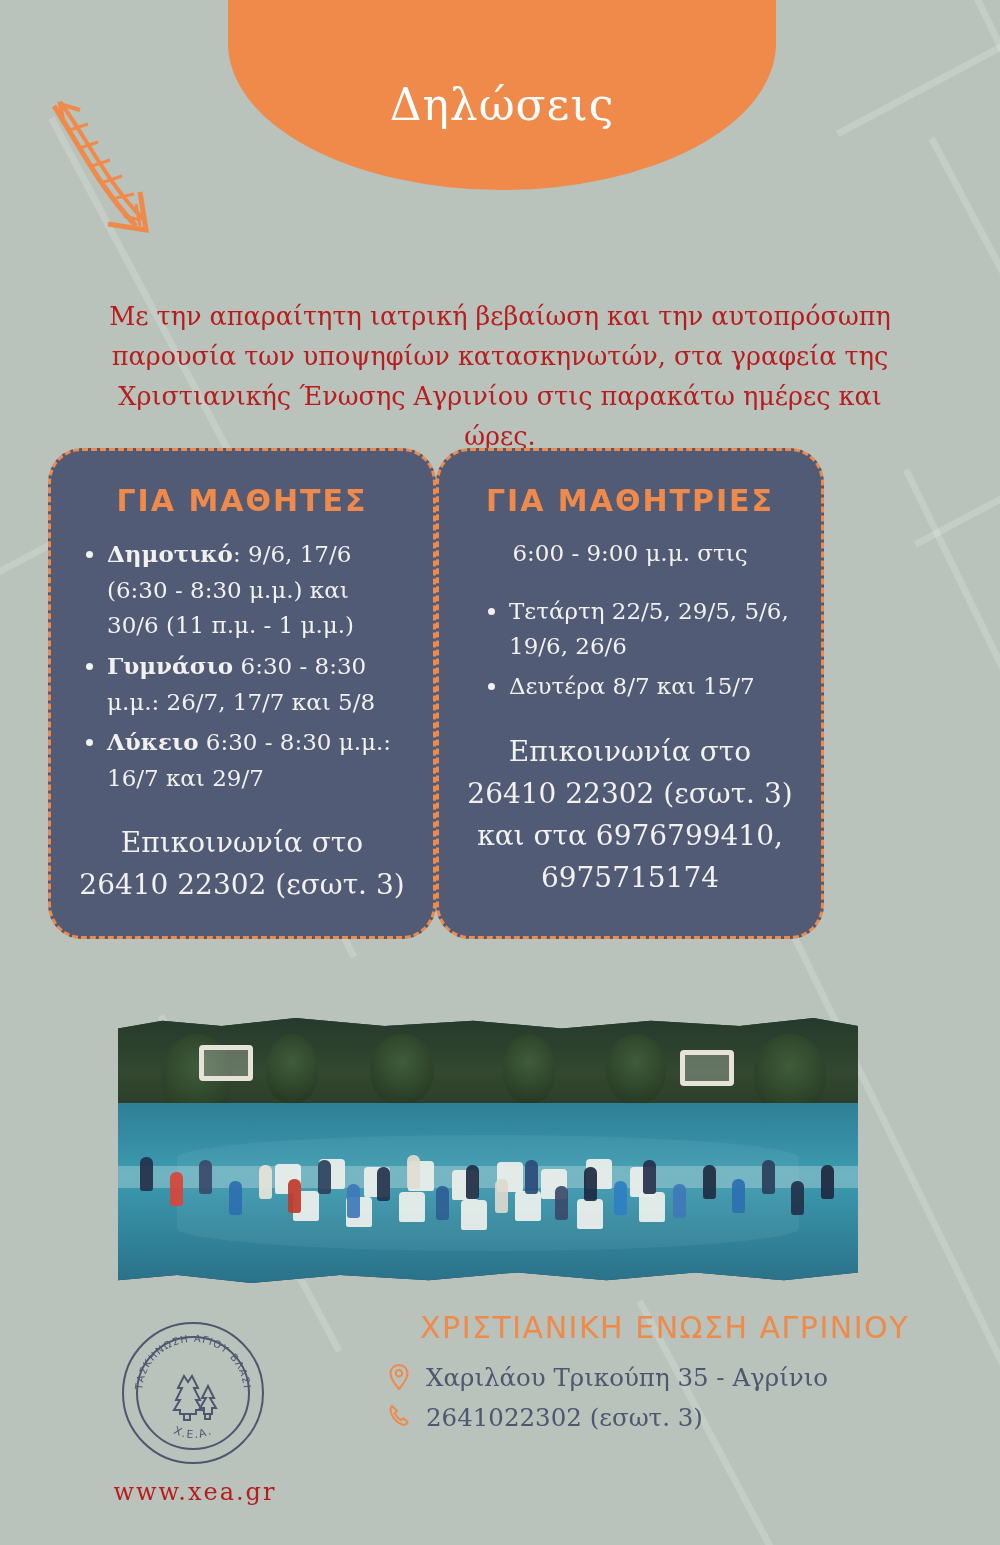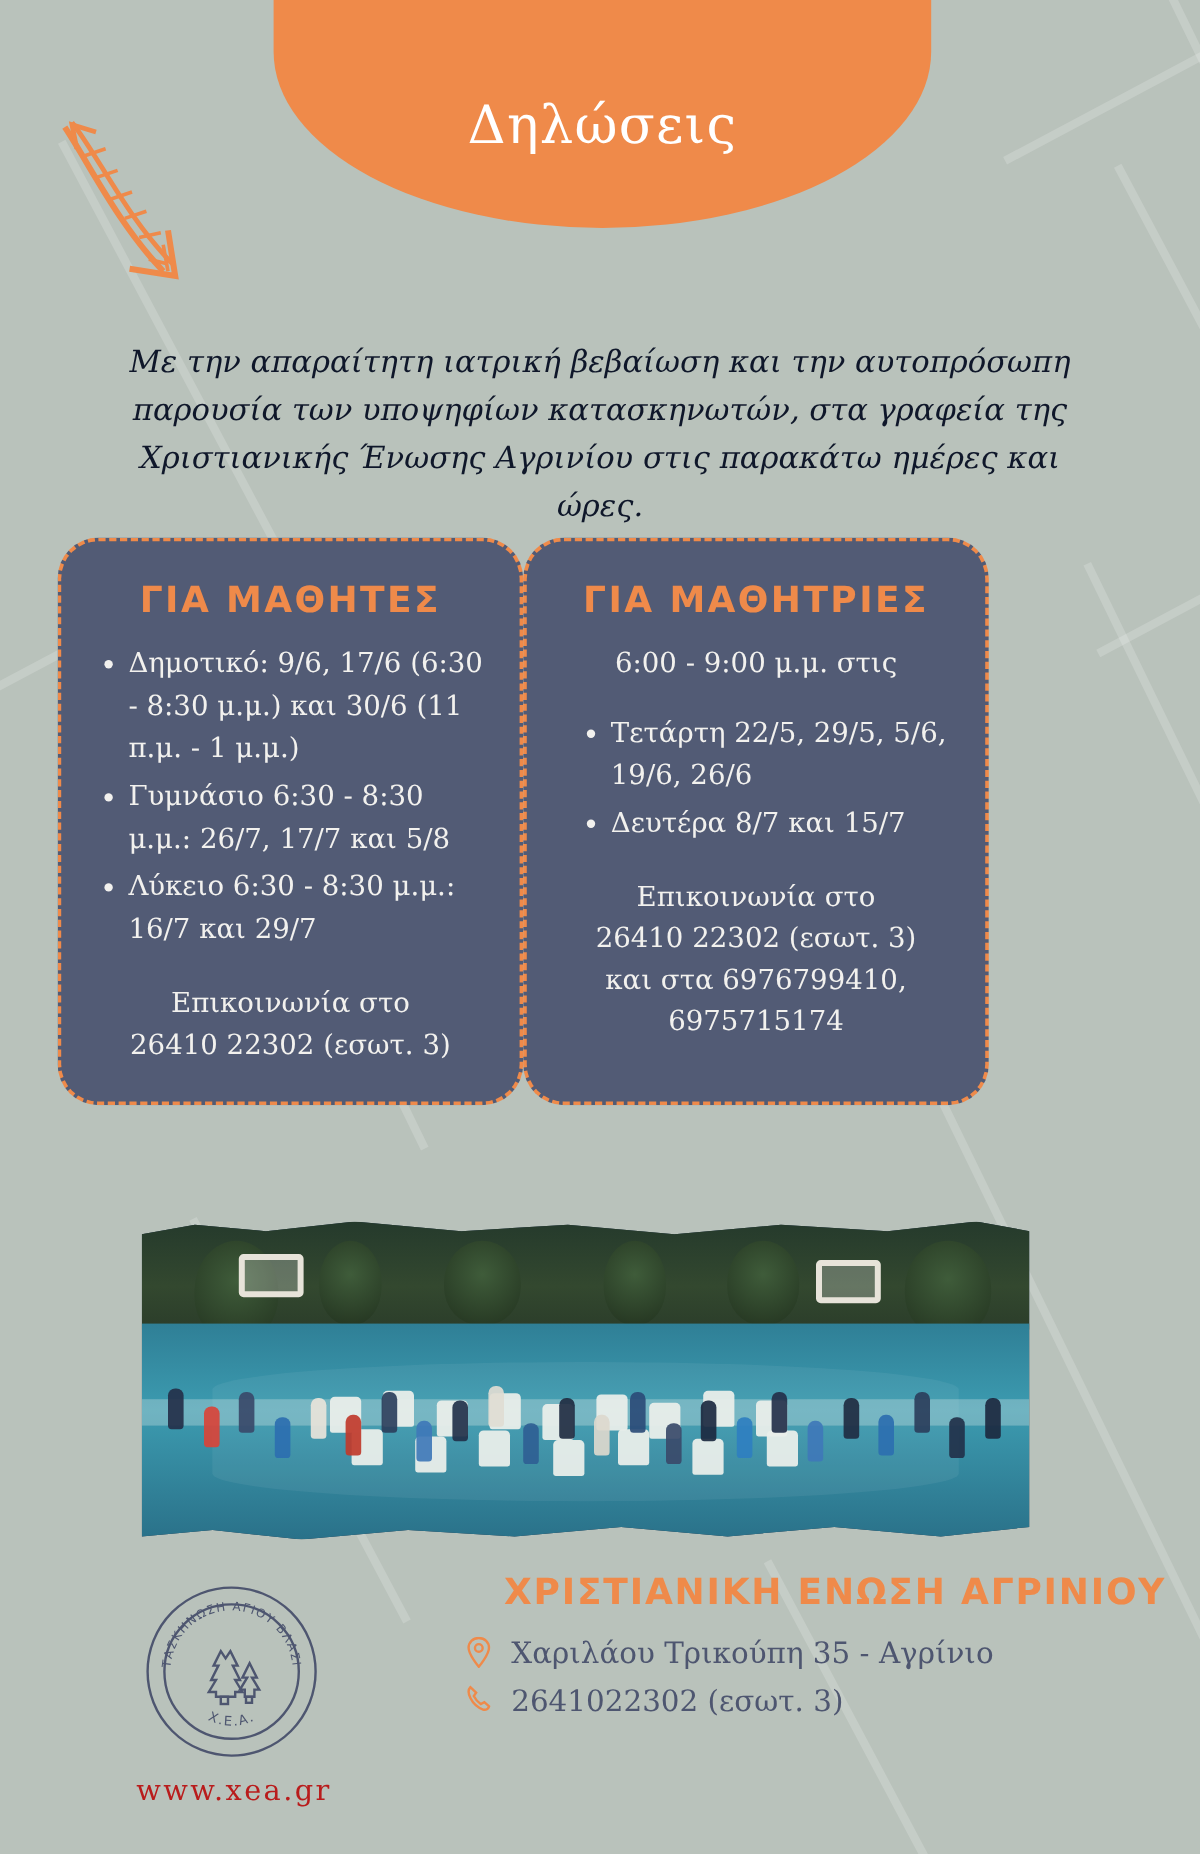--- a/index.html
+++ b/index.html
@@ -47,28 +47,27 @@
   .arrow {
     position: absolute;
     left: 40px; top: 100px;
     width: 140px; height: 160px;
     z-index: 3;
   }
 
   
   .intro {
     position: absolute;
-    left: 90px; top: 256px;
+    left: 90px; top: 270px;
     width: 820px;
     text-align: center;
-    color: #0f172a;
+    color: #b91c1c;
     font-size: 25.5px;
     line-height: 1.58;
     z-index: 3;
-    font-style: italic;
   }
 
   
   .cards {
     position: absolute;
     left: 48px; top: 448px;
     width: 776px;
     display: flex;
     justify-content: space-between;
     z-index: 3;
@@ -90,29 +89,29 @@
     font-family: "DejaVu Sans", sans-serif;
     font-weight: bold;
   }
   .card ul {
     margin: 0 0 0 4px;
     padding-left: 26px;
     font-size: 23px;
     line-height: 1.55;
   }
   .card ul li { margin-bottom: 4px; }
-  .card ul li b { font-weight: normal; }
+  .card ul li b { font-weight: bold; }
   .card .centered {
     text-align: center;
     font-size: 23px;
     line-height: 1.55;
   }
   .card .contact {
     text-align: center;
-    font-size: 23px;
+    font-size: 28px;
     line-height: 1.5;
     margin-top: 26px;
   }
   .card-right .centered.top { margin-bottom: 22px; }
   .card-right ul { margin-left: 18px; }
 
   
   .photo-wrap {
     position: absolute;
     left: 118px; top: 1018px;
@@ -196,21 +195,20 @@
     z-index: 3;
   }
   .footer-org {
     position: absolute;
     left: 420px; top: 1310px;
     color: #ef8a4a;
     font-size: 30px;
     letter-spacing: 1.5px;
     font-family: "DejaVu Sans", sans-serif;
     z-index: 3;
-    font-weight: bold;
   }
   .footer-lines {
     position: absolute;
     left: 386px; top: 1358px;
     z-index: 3;
     color: #4e5670;
     font-size: 24.5px;
     line-height: 1.62;
   }
   .f-row { display: flex; align-items: flex-start; gap: 14px; }

